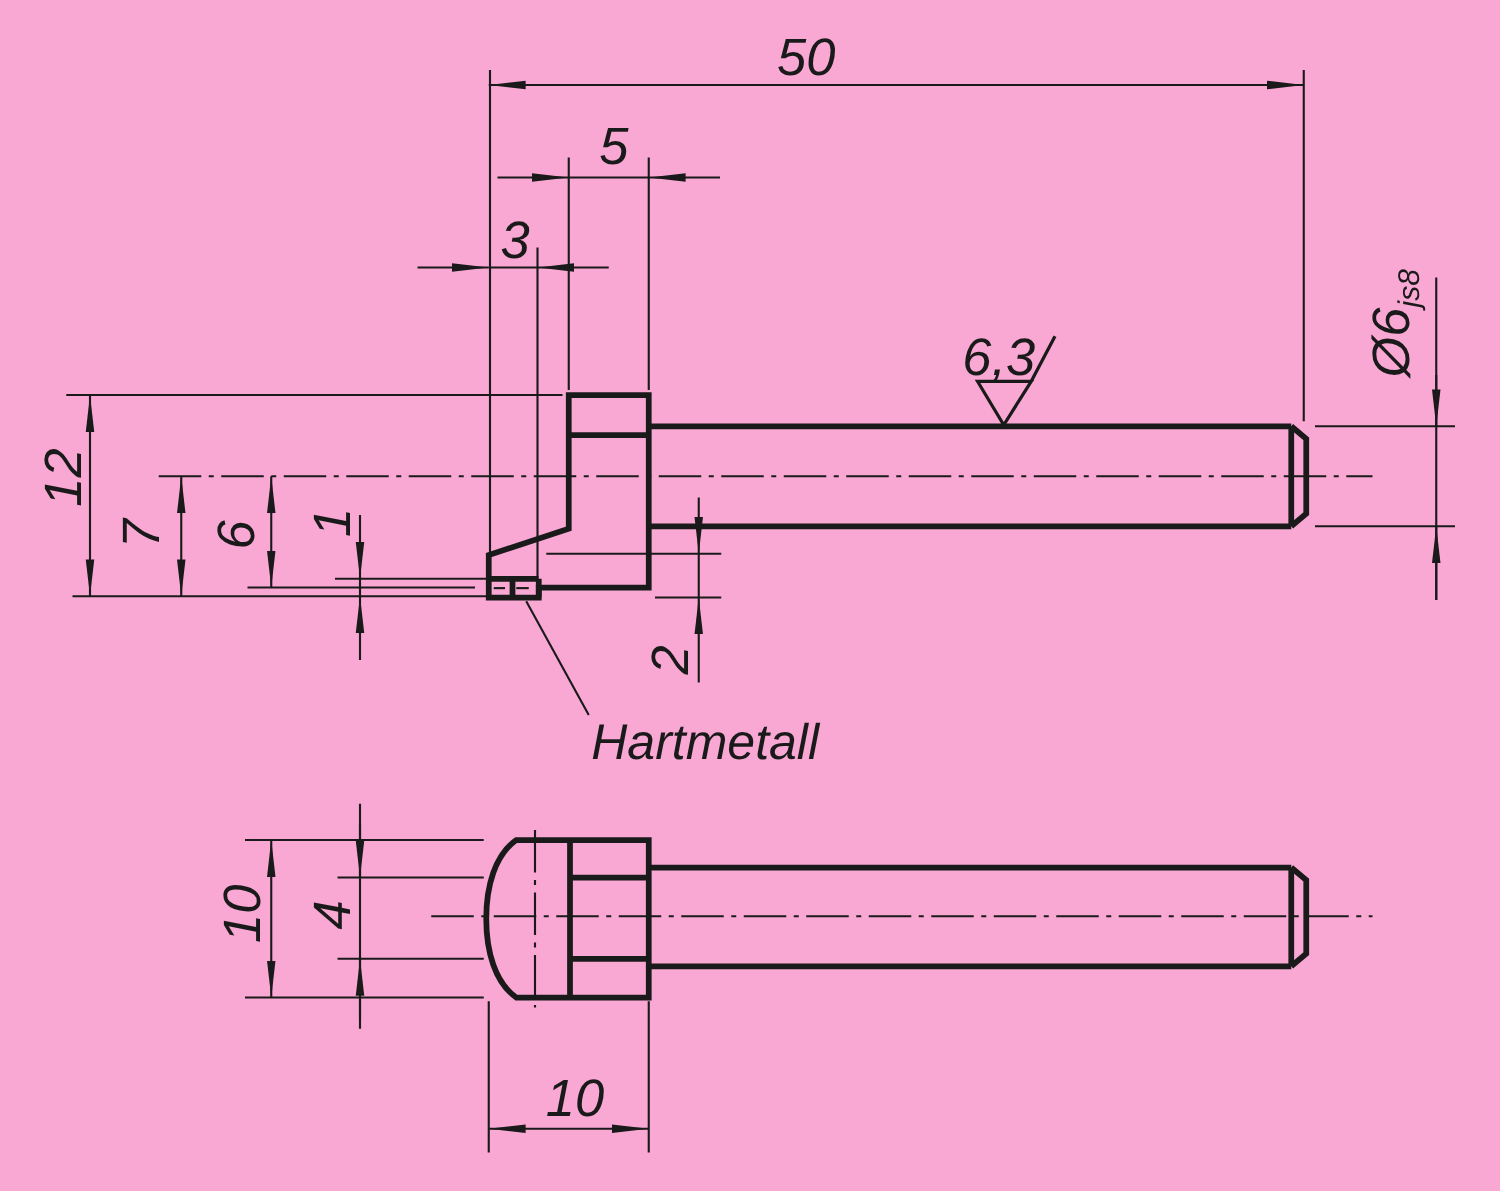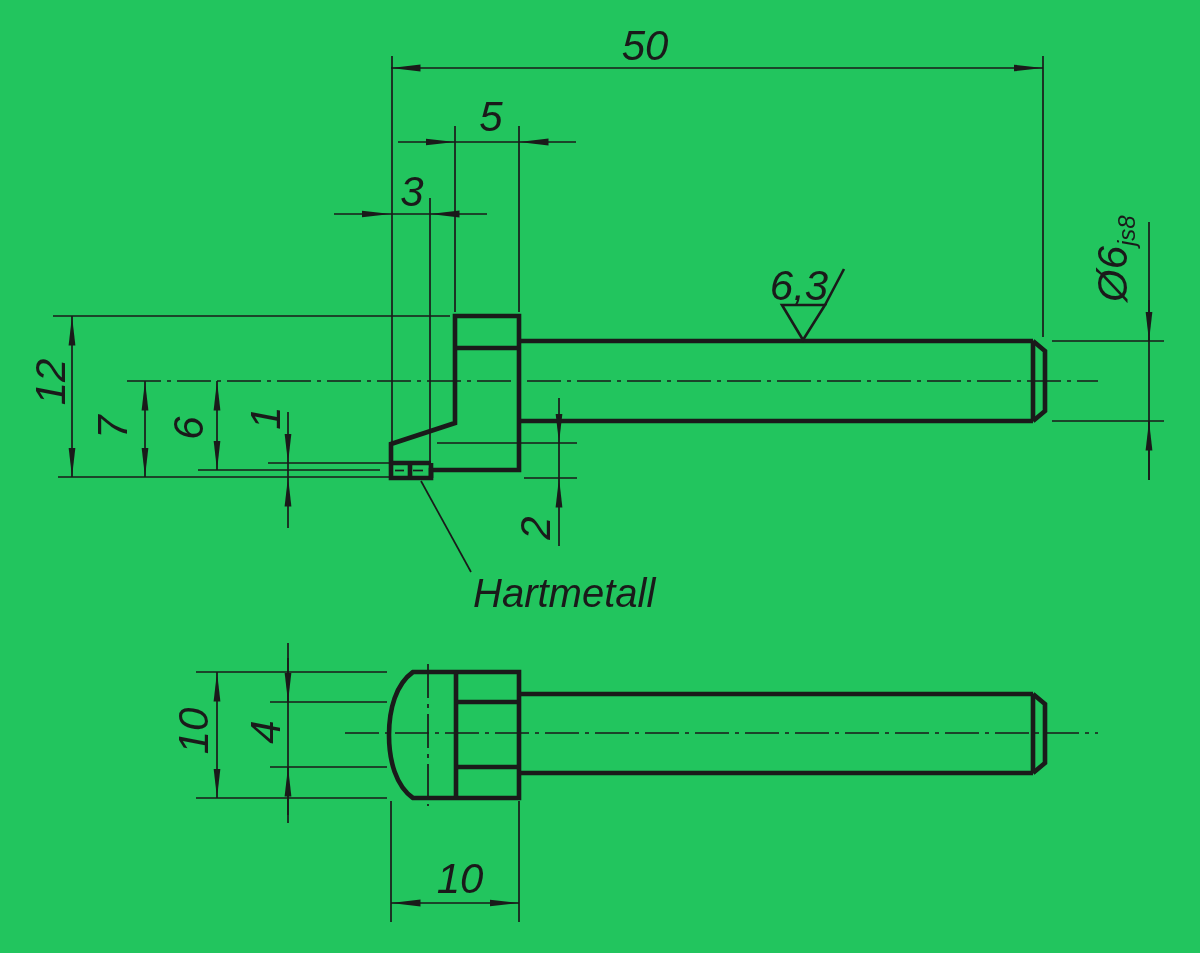--- a/index.html
+++ b/index.html
@@ -1,16 +1,16 @@
 <!DOCTYPE html>
 <html><head>
 <meta charset="utf-8">
 <style>
   html,body{margin:0;padding:0;background:#ffffff;}
-  .stage{position:relative;width:1200px;height:953px;background:#22c55e;overflow:hidden;}
+  .stage{position:relative;width:1200px;height:953px;background:#f9a8d4;overflow:hidden;}
   svg{display:block;}
   text{font-family:"Liberation Sans","DejaVu Sans",sans-serif;font-style:italic;fill:#1a1a1a;}
   .dim{font-size:42px;}
   .dimsub{font-size:24px;}
   .note{font-size:40px;}
   .thick{stroke:#1a1a1a;stroke-width:4.6;fill:none;stroke-linecap:butt;stroke-linejoin:miter;}
   .thin{stroke:#1a1a1a;stroke-width:1.7;fill:none;stroke-linecap:butt;}
   .cline{stroke:#1a1a1a;stroke-width:1.7;fill:none;stroke-dasharray:34 6 4 6;}
   .sym{stroke:#1a1a1a;stroke-width:2.6;fill:none;stroke-linejoin:miter;}
 </style>

